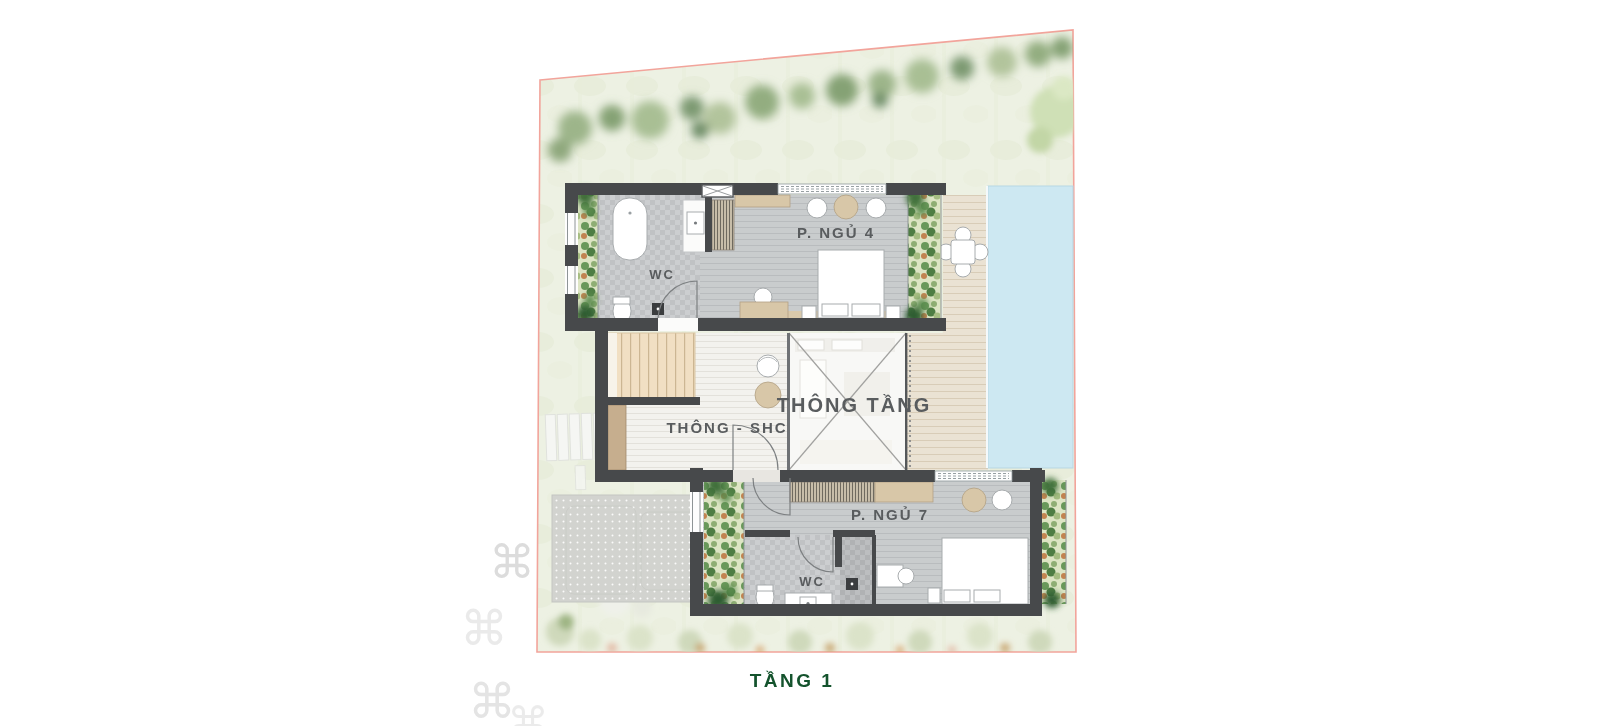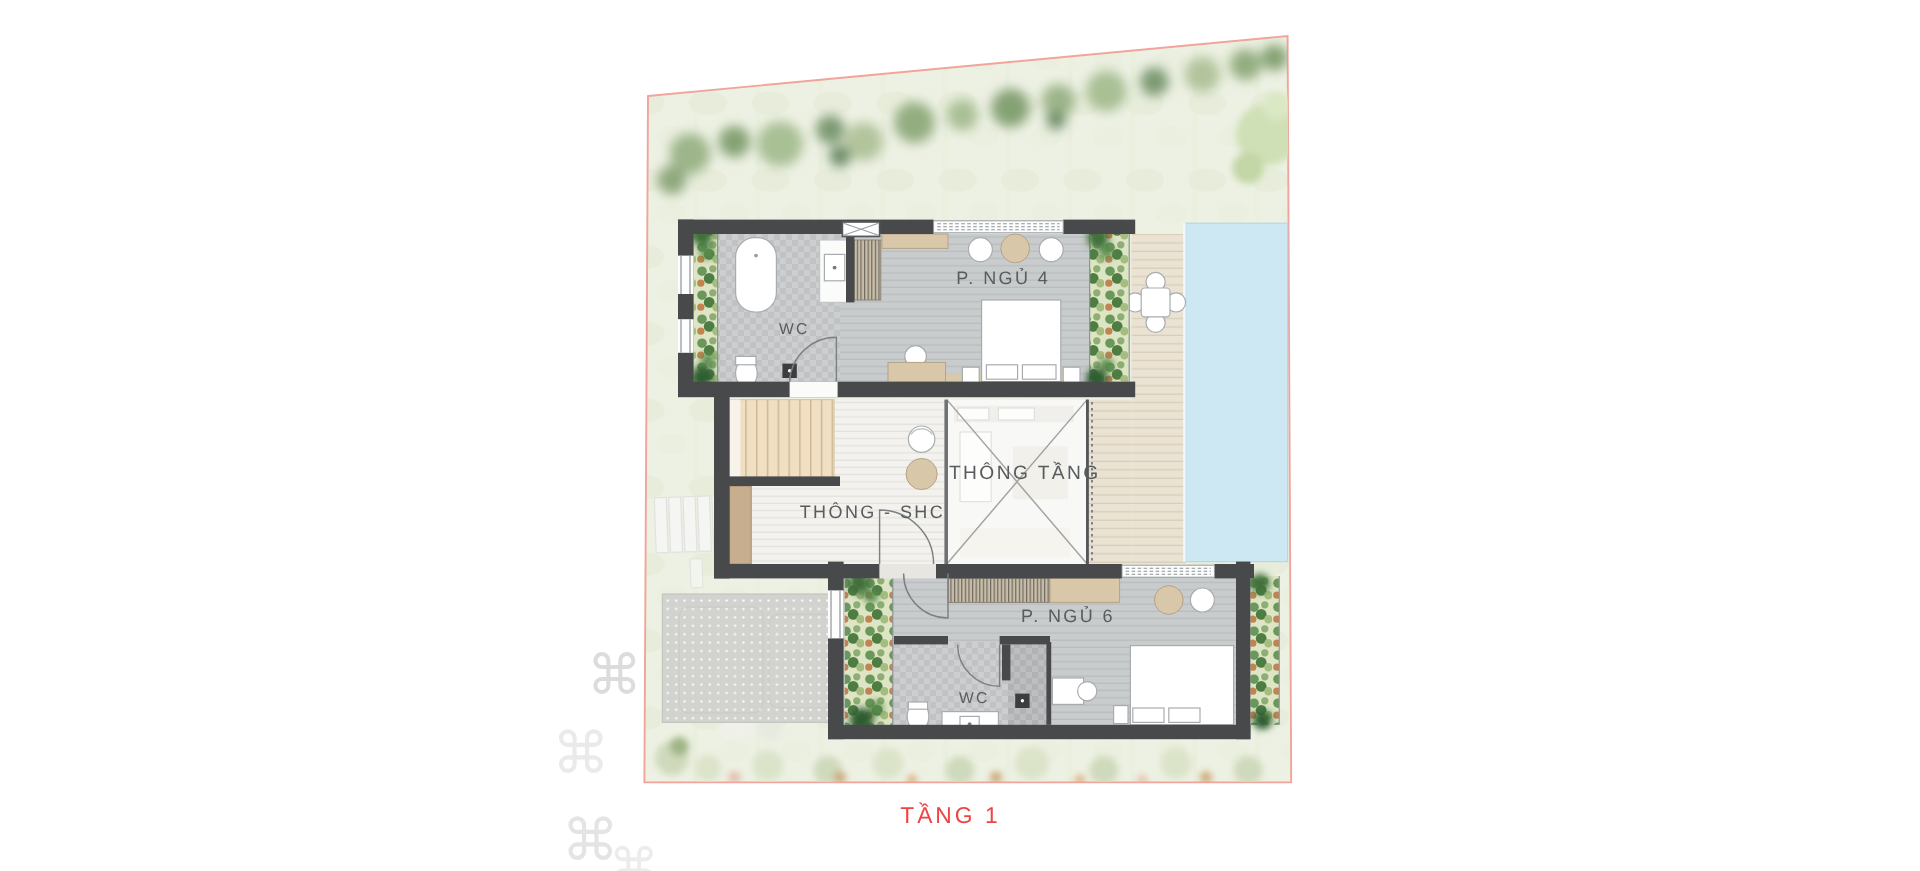--- a/index.html
+++ b/index.html
@@ -10,24 +10,24 @@
   html,body{margin:0;padding:0;background:#ffffff;}
   .canvas{position:relative;width:1600px;height:726px;background:#ffffff;overflow:hidden;
           font-family:"Liberation Sans",sans-serif;}
   svg{position:absolute;left:0;top:0;}
   .w{fill:var(--wall);}
   .wood{fill:var(--furniture_wood);stroke:#b3a184;stroke-width:.8;}
   .white-f{fill:#ffffff;stroke:#a8acae;stroke-width:1;}
   .thin{stroke:#8e9496;stroke-width:1;fill:none;}
   .door{stroke:#7d8082;stroke-width:1.2;fill:none;}
   .lbl{position:absolute;transform:translate(-50%,-50%);color:var(--label_text);
-       letter-spacing:2px;white-space:nowrap;font-weight:400;}
+       letter-spacing:2px;white-space:nowrap;font-weight:700;}
   .lbl-sm{font-size:13px;}
   .lbl-md{font-size:15px;}
-  .lbl-title{font-size:19px;letter-spacing:2.5px;color:#ef4444;}
+  .lbl-title{font-size:19px;letter-spacing:2.5px;color:#14532d;}
   .wm{position:absolute;transform:translate(-50%,-50%);color:#d9d9d9;
       font-family:"DejaVu Sans",sans-serif;pointer-events:none;}
 </style>
 </head>
 <body>
 
 <div class="canvas">
 
 <svg width="1600" height="726" viewBox="0 0 1600 726">
   <defs>
@@ -333,23 +333,23 @@
   <g>
     <path class="door" d="M 697 318 L 697 281 A 39 39 0 0 0 658 318"></path>
     <path class="door" d="M 733 470 L 733 425 A 45 45 0 0 1 778 470"></path>
     <path class="door" d="M 790 478 L 790 515 A 37 37 0 0 1 753 478"></path>
     <path class="door" d="M 833 537 L 833 572 A 35 35 0 0 1 798 537"></path>
   </g>
 </svg>
 
 <div class="lbl lbl-sm" style="left:662px;top:274px">WC</div>
 <div class="lbl lbl-md" style="left:836px;top:232px">P. NGỦ 4</div>
-<div class="lbl lbl-md" style="left:854px;top:395px;font-size:16px">THÔNG TẦNG</div>
+<div class="lbl lbl-md" style="left:854px;top:405px;font-size:20px">THÔNG TẦNG</div>
 <div class="lbl lbl-md" style="left:727px;top:427px">THÔNG - SHC</div>
-<div class="lbl lbl-md" style="left:890px;top:514px">P. NGỦ 6</div>
+<div class="lbl lbl-md" style="left:890px;top:514px">P. NGỦ 7</div>
 <div class="lbl lbl-sm" style="left:812px;top:581px">WC</div>
 <div class="lbl lbl-title" style="left:792px;top:681px">TẦNG 1</div>
 
 <div class="wm" style="left:512px;top:562px;font-size:46px;opacity:.9">⌘</div>
 <div class="wm" style="left:484px;top:628px;font-size:48px;opacity:.55">⌘</div>
 <div class="wm" style="left:492px;top:701px;font-size:48px;opacity:.7">⌘</div>
 <div class="wm" style="left:528px;top:722px;font-size:42px;opacity:.5">⌘</div>
 
 </div>
 

